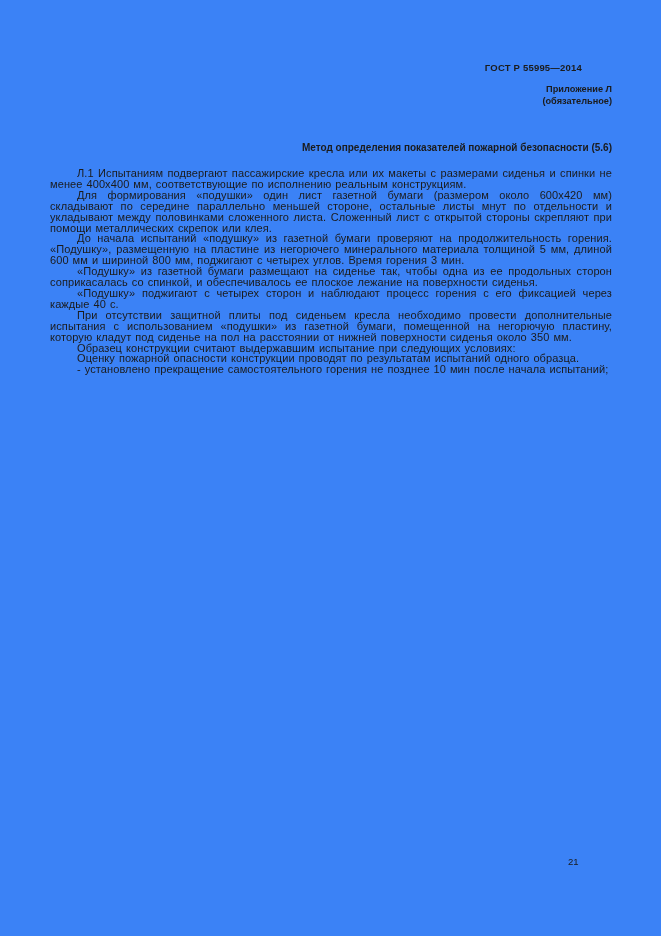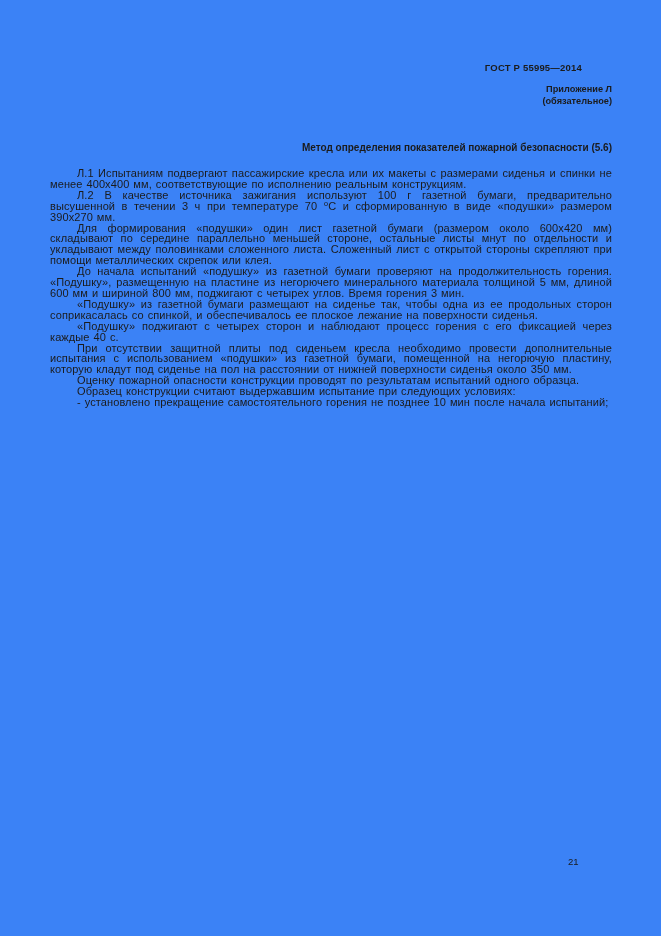--- a/index.html
+++ b/index.html
@@ -78,26 +78,25 @@
 
   <div class="appendix">
     <div>Приложение Л</div>
     <div>(обязательное)</div>
   </div>
 
   <h1 class="doc-title">Метод определения показателей пожарной безопасности (5.6)</h1>
 
   <div class="content">
     <p>Л.1 Испытаниям подвергают пассажирские кресла или их макеты с размерами сиденья и спинки не менее 400х400 мм, соответствующие по исполнению реальным конструкциям.</p>
-    <p>Л.2 В качестве источника зажигания используют 100 г газетной бумаги, предварительно высушенной в течении 3 ч при температуре 70 ⁰С и сформированную в виде «подушки» размером 390х270 мм.</p>
     <p>Для формирования «подушки» один лист газетной бумаги (размером около 600х420 мм) складывают по середине параллельно меньшей стороне, остальные листы мнут по отдельности и укладывают между половинками сложенного листа. Сложенный лист с открытой стороны скрепляют при помощи металлических скрепок или клея.</p>
     <p>До начала испытаний «подушку» из газетной бумаги проверяют на продолжительность горения. «Подушку», размещенную на пластине из негорючего минерального материала толщиной 5 мм, длиной 600 мм и шириной 800 мм, поджигают с четырех углов. Время горения 3 мин.</p>
     <p>«Подушку» из газетной бумаги размещают на сиденье так, чтобы одна из ее продольных сторон соприкасалась со спинкой, и обеспечивалось ее плоское лежание на поверхности сиденья.</p>
     <p>«Подушку» поджигают с четырех сторон и наблюдают процесс горения с его фиксацией через каждые 40 с.</p>
     <p>При отсутствии защитной плиты под сиденьем кресла необходимо провести дополнительные испытания с использованием «подушки» из газетной бумаги, помещенной на негорючую пластину, которую кладут под сиденье на пол на расстоянии от нижней поверхности сиденья около 350 мм.</p>
+    <p>Образец конструкции считают выдержавшим испытание при следующих условиях:</p>
     <p>Оценку пожарной опасности конструкции проводят по результатам испытаний одного образца.</p>
-    <p>Образец конструкции считают выдержавшим испытание при следующих условиях:</p>
     <p>- установлено прекращение самостоятельного горения не позднее 10 мин после начала испытаний;</p>
   </div>
 
   <div class="page-number">21</div>
 
 </div>
 
 </body></html>

